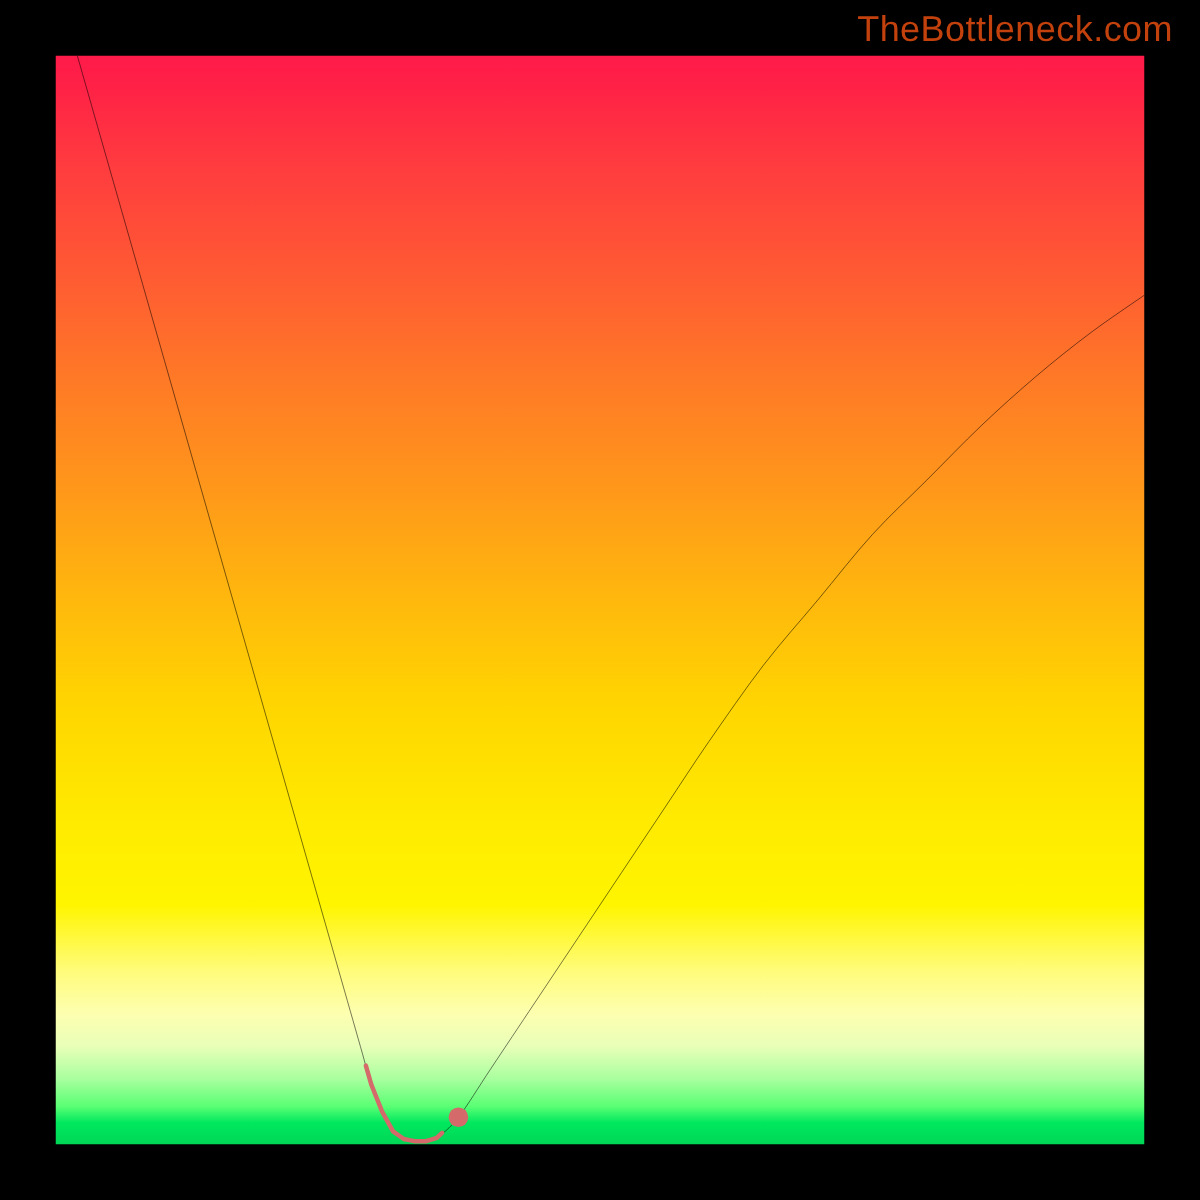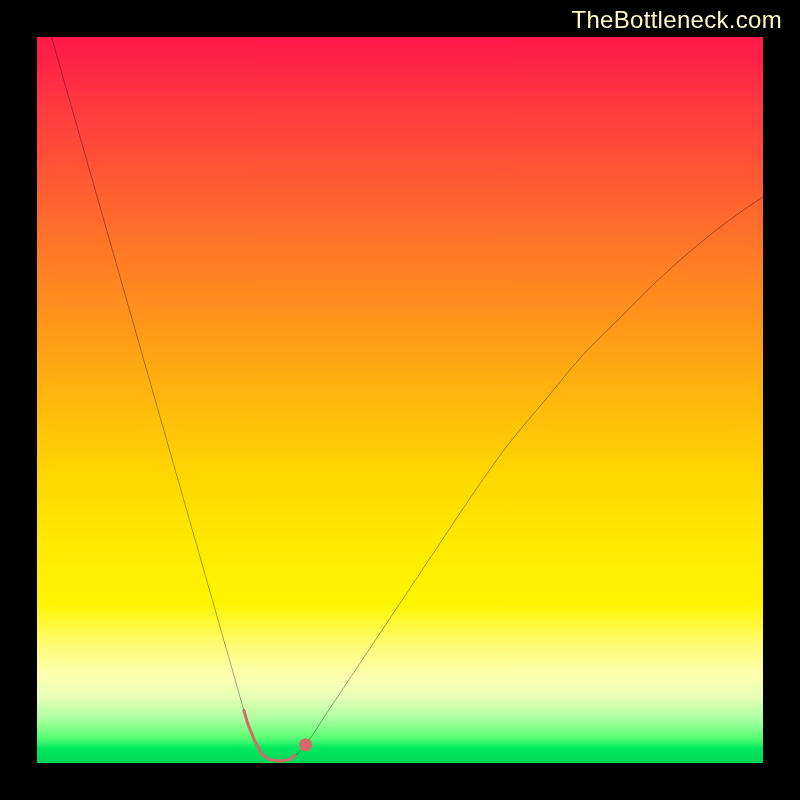--- a/index.html
+++ b/index.html
@@ -56,21 +56,21 @@
     position: absolute;
     top: 0;
     left: 0;
     width: 726px;
     height: 726px;
   }
   .watermark {
     position: absolute;
     top: 6px;
     right: 18px;
-    color: #fef9c3;
+    color: #c2410c;
     font-size: 24px;
     font-weight: 500;
     letter-spacing: 0.3px;
   }
 </style>
 </head>
 <body>
 
 <div class="frame">
   <div class="watermark">TheBottleneck.com</div>

